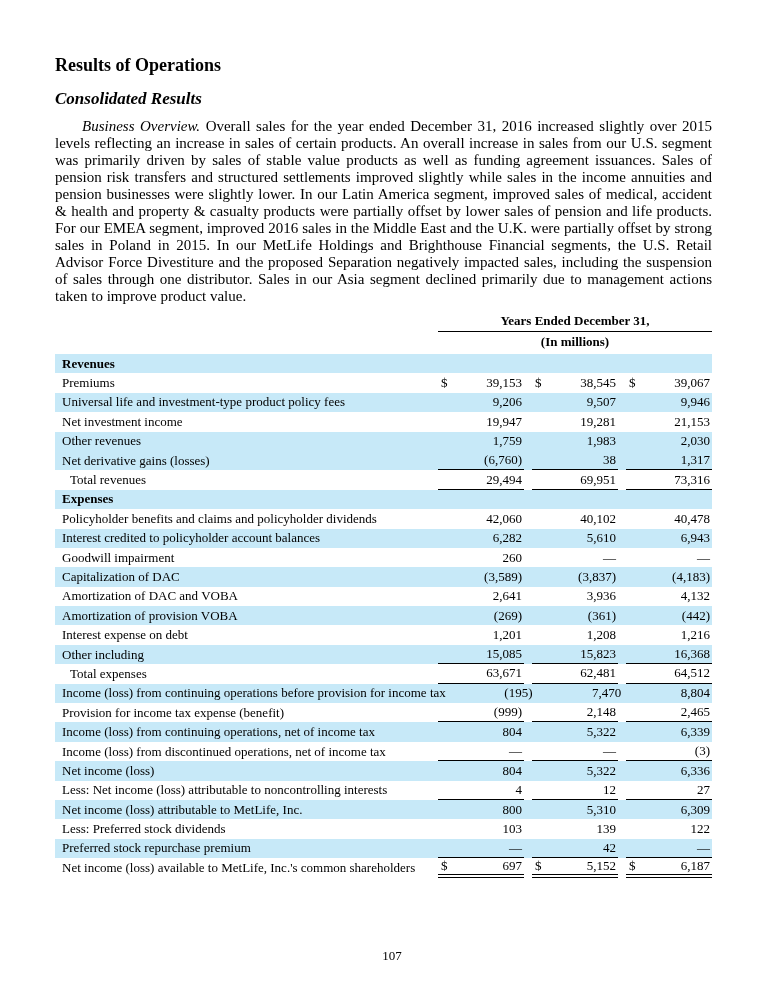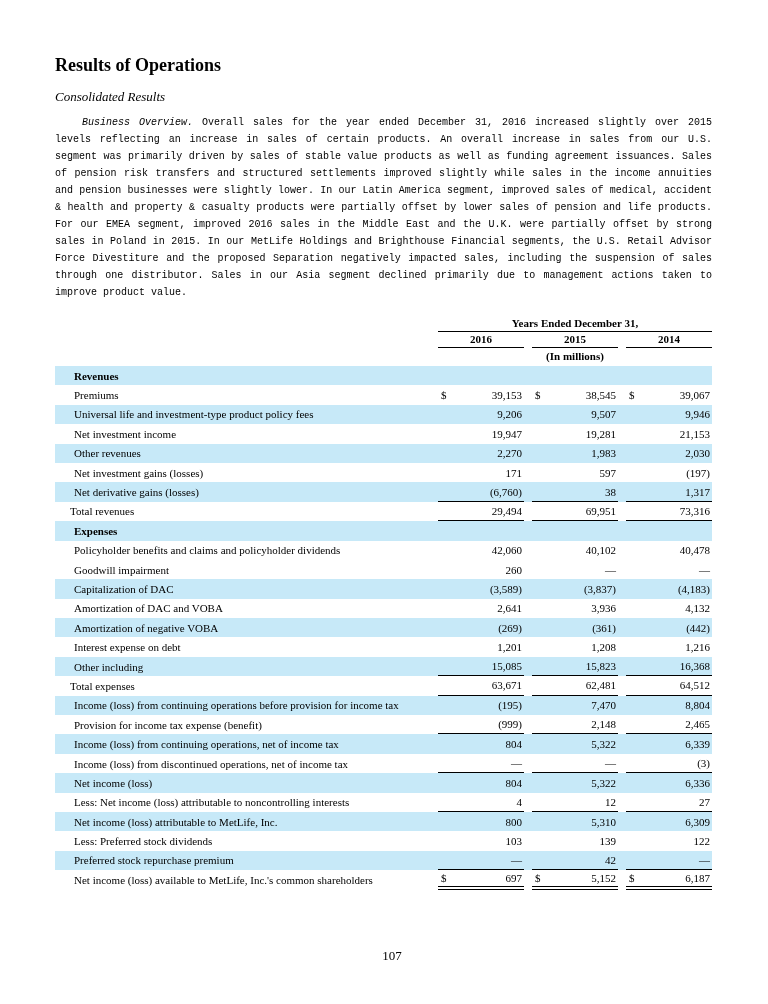--- a/index.html
+++ b/index.html
@@ -7,49 +7,49 @@
     position:relative;
     width:768px; height:1004px;
     background:var(--bg,#fff);
     color:var(--ink,#000);
     font-family:"Liberation Serif", serif;
     box-sizing:border-box;
     padding:55px 56px 0 55px;
     overflow:hidden;
   }
   .h-section { font-size:18px; font-weight:bold; margin:0 0 13px 0; }
-  .h-subsection { font-size:13px; font-weight:normal; font-style:italic; margin:0 0 9px 0; }
+  .h-subsection { font-size:17px; font-weight:bold; font-style:italic; margin:0 0 9px 0; }
   .overview {
-    font-size:10px; line-height:17px; text-align:justify;
-    text-indent:27px; margin:0 0 7px 0;font-family:Liberation Mono, monospace;
+    font-size:15px; line-height:17px; text-align:justify;
+    text-indent:27px; margin:0 0 7px 0;
   }
   .lead { font-style:italic; }
 
-  .fin-table { font-size:11px; margin-top:16px; }
+  .fin-table { font-size:13px; margin-top:8px; }
   .thead { display:flex; }
   .thead-spacer { flex:1; }
   .value-area { width:282px; padding-left:8px; box-sizing:border-box; }
   .years-title {
     text-align:center; font-weight:bold; padding-bottom:2px;
     border-bottom:1.5px solid var(--rule,#000);
   }
   .year-row { display:flex; }
   .year-col {
     flex:1; text-align:center; font-weight:bold;
     padding:1px 0 2px 0; border-bottom:1.5px solid var(--rule,#000);
     margin-left:8px;
   }
   .year-col:first-child { margin-left:0; }
   .units { text-align:center; font-weight:bold; padding-top:2px; }
 
   .tbody { margin-top:4px; }
   .trow { display:flex; align-items:center; height:19.4px; }
   .trow.shaded { background:var(--shade,#C7E9F8); }
   .trow.bold { font-weight:bold; }
-  .tlabel { flex:1; white-space:nowrap; padding-left:19px; }
+  .tlabel { flex:1; white-space:nowrap; padding-left:7px; }
   .tlabel.ind1 { padding-left:15px; }
   .tlabel.ind2 { }
   .tcell {
     width:86px; height:100%; margin-left:8px; box-sizing:border-box;
     display:flex; justify-content:space-between; align-items:center;
     padding:0 2px 0 3px;
   }
   .tcell.rule-single { border-bottom:1.5px solid var(--rule,#000); }
   .tcell.rule-double { border-bottom:4px double var(--rule,#000); }
   .dollar { text-align:left; }
@@ -68,25 +68,20 @@
   <div class="h-section">Results of Operations</div>
   <div class="h-subsection">Consolidated Results</div>
 
   <p class="overview"><span class="lead">Business Overview.</span><span> Overall sales for the year ended December 31, 2016 increased slightly over 2015 levels reflecting an increase in sales of certain products. An overall increase in sales from our U.S. segment was primarily driven by sales of stable value products as well as funding agreement issuances. Sales of pension risk transfers and structured settlements improved slightly while sales in the income annuities and pension businesses were slightly lower. In our Latin America segment, improved sales of medical, accident &amp; health and property &amp; casualty products were partially offset by lower sales of pension and life products. For our EMEA segment, improved 2016 sales in the Middle East and the U.K. were partially offset by strong sales in Poland in 2015. In our MetLife Holdings and Brighthouse Financial segments, the U.S. Retail Advisor Force Divestiture and the proposed Separation negatively impacted sales, including the suspension of sales through one distributor. Sales in our Asia segment declined primarily due to management actions taken to improve product value.</span></p>
 
   <div class="fin-table">
     <div class="thead">
       <div class="thead-spacer"></div>
       <div class="value-area">
         <div class="years-title">Years Ended December 31,</div>
-        <div class="year-row">
-          <div class="year-col">2016</div>
-          <div class="year-col">2015</div>
-          <div class="year-col">2014</div>
-        </div>
         <div class="units">(In millions)</div>
       </div>
     </div>
     <div class="tbody" id="table-rows">
         <div class="trow shaded bold">
           <div class="tlabel">Revenues</div>
           <div class="tcell">
             <span class="dollar"></span>
             <span class="val"></span>
           </div>
@@ -141,44 +136,29 @@
           </div>
           <div class="tcell">
             <span class="dollar"></span>
             <span class="val">21,153</span>
           </div>
         </div>
         <div class="trow shaded">
           <div class="tlabel">Other revenues</div>
           <div class="tcell">
             <span class="dollar"></span>
-            <span class="val">2,270</span>
+            <span class="val">1,759</span>
           </div>
           <div class="tcell">
             <span class="dollar"></span>
             <span class="val">1,983</span>
           </div>
           <div class="tcell">
             <span class="dollar"></span>
             <span class="val">2,030</span>
-          </div>
-        </div>
-        <div class="trow">
-          <div class="tlabel">Net investment gains (losses)</div>
-          <div class="tcell">
-            <span class="dollar"></span>
-            <span class="val">171</span>
-          </div>
-          <div class="tcell">
-            <span class="dollar"></span>
-            <span class="val">597</span>
-          </div>
-          <div class="tcell">
-            <span class="dollar"></span>
-            <span class="val">(197)</span>
           </div>
         </div>
         <div class="trow shaded">
           <div class="tlabel">Net derivative gains (losses)</div>
           <div class="tcell rule-single">
             <span class="dollar"></span>
             <span class="val">(6,760)</span>
           </div>
           <div class="tcell rule-single">
             <span class="dollar"></span>
@@ -227,20 +207,35 @@
           </div>
           <div class="tcell">
             <span class="dollar"></span>
             <span class="val">40,102</span>
           </div>
           <div class="tcell">
             <span class="dollar"></span>
             <span class="val">40,478</span>
           </div>
         </div>
+        <div class="trow shaded">
+          <div class="tlabel">Interest credited to policyholder account balances</div>
+          <div class="tcell">
+            <span class="dollar"></span>
+            <span class="val">6,282</span>
+          </div>
+          <div class="tcell">
+            <span class="dollar"></span>
+            <span class="val">5,610</span>
+          </div>
+          <div class="tcell">
+            <span class="dollar"></span>
+            <span class="val">6,943</span>
+          </div>
+        </div>
         <div class="trow">
           <div class="tlabel">Goodwill impairment</div>
           <div class="tcell">
             <span class="dollar"></span>
             <span class="val">260</span>
           </div>
           <div class="tcell">
             <span class="dollar"></span>
             <span class="val">—</span>
           </div>
@@ -273,21 +268,21 @@
           <div class="tcell">
             <span class="dollar"></span>
             <span class="val">3,936</span>
           </div>
           <div class="tcell">
             <span class="dollar"></span>
             <span class="val">4,132</span>
           </div>
         </div>
         <div class="trow shaded">
-          <div class="tlabel">Amortization of negative VOBA</div>
+          <div class="tlabel">Amortization of provision VOBA</div>
           <div class="tcell">
             <span class="dollar"></span>
             <span class="val">(269)</span>
           </div>
           <div class="tcell">
             <span class="dollar"></span>
             <span class="val">(361)</span>
           </div>
           <div class="tcell">
             <span class="dollar"></span>

